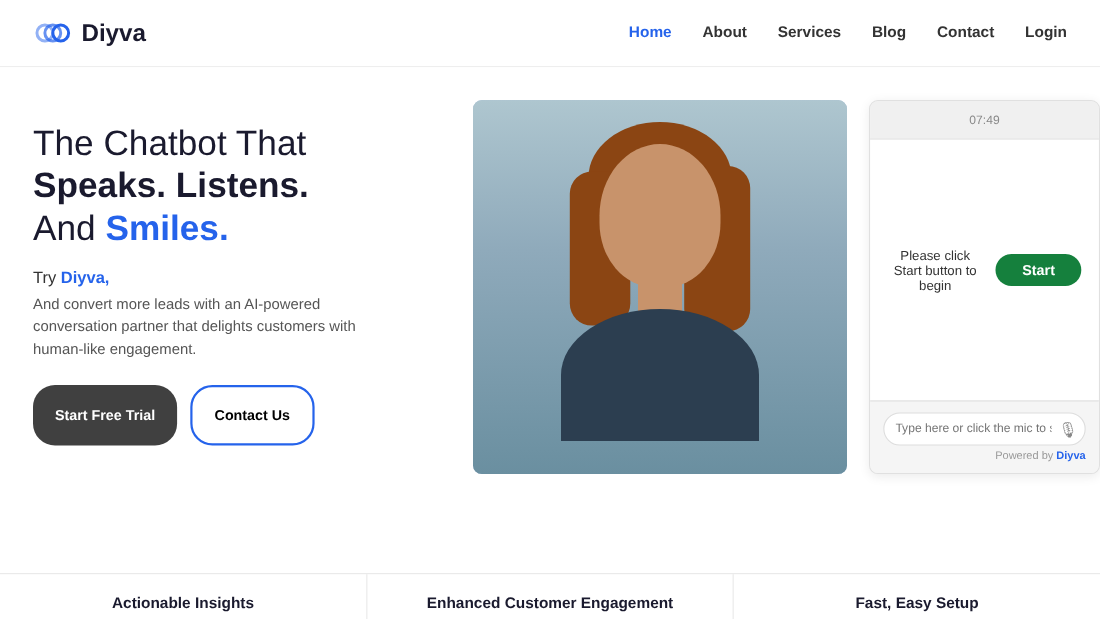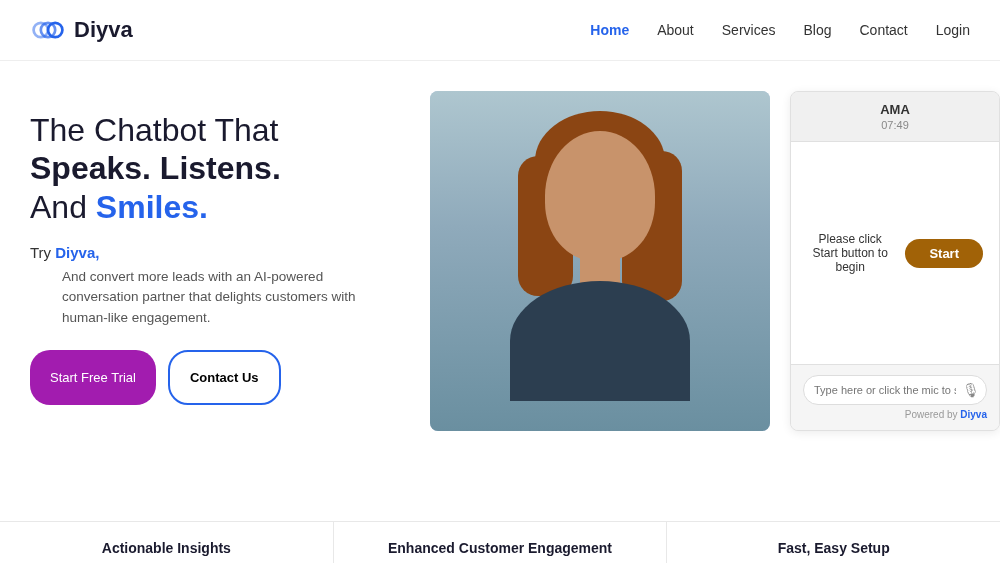--- a/index.html
+++ b/index.html
@@ -31,21 +31,21 @@
     .nav-links {
       display: flex;
       align-items: center;
       gap: 28px;
       list-style: none;
     }
     .nav-links li a {
       text-decoration: none;
       font-size: 14px;
       color: #333;
-      font-weight: 400;
+      font-weight: 700;
     }
     .nav-links li a.active {
       color: #2563eb;
       font-weight: 600;
     }
     .nav-links li a.login {
       color: #333;
       margin-top: 40px;
     }
 
@@ -85,35 +85,34 @@
     .try-text .diyva-brand {
       color: #2563eb;
       font-weight: 700;
     }
     .tagline {
       font-size: 13.5px;
       color: #555;
       margin-top: 6px;
       line-height: 1.5;
       max-width: 340px;
-      margin-left: 32px;
     }
     .cta-buttons {
       display: flex;
       gap: 12px;
       margin-top: 22px;
     }
     .btn-primary {
-      background: #a21caf;
+      background: #404040;
       color: #fff;
       border: none;
       border-radius: 20px;
       padding: 9px 20px;
       font-size: 13px;
-      font-weight: 400;
+      font-weight: 700;
       cursor: pointer;
     }
     .btn-secondary {
       background: #fff;
       color: #000000;
       border: 2px solid #2563eb;
       border-radius: 20px;
       padding: 18px 20px;
       font-size: 13px;
       font-weight: 600;
@@ -231,21 +230,21 @@
       padding: 16px;
       gap: 12px;
       background: #fff;
     }
     .chatbot-body .start-message {
       font-size: 12px;
       color: #333;
       text-align: center;
     }
     .chatbot-body .start-btn {
-      background: #a16207;
+      background: #15803d;
       color: #fff;
       border: none;
       border-radius: 20px;
       padding: 7px 24px;
       font-size: 13px;
       font-weight: 600;
       cursor: pointer;
     }
     .chatbot-footer {
       padding: 10px 12px;
@@ -360,21 +359,20 @@
       <div class="person-head"></div>
 
       <div class="person-neck"></div>
 
       <div class="person-body"></div>
     </div>
   </div>
 
   <div class="chatbot-widget">
     <div class="chatbot-header">
-      <div class="ama-title">AMA</div>
       <div class="ama-time">07:49</div>
     </div>
     <div class="chatbot-body">
       <p class="start-message">Please click Start button to begin</p>
       <button class="start-btn">Start</button>
     </div>
     <div class="chatbot-footer">
       <div class="chatbot-input-area">
         <input type="text" placeholder="Type here or click the mic to speak" style="">
         <span class="mic-icon">🎙</span>

